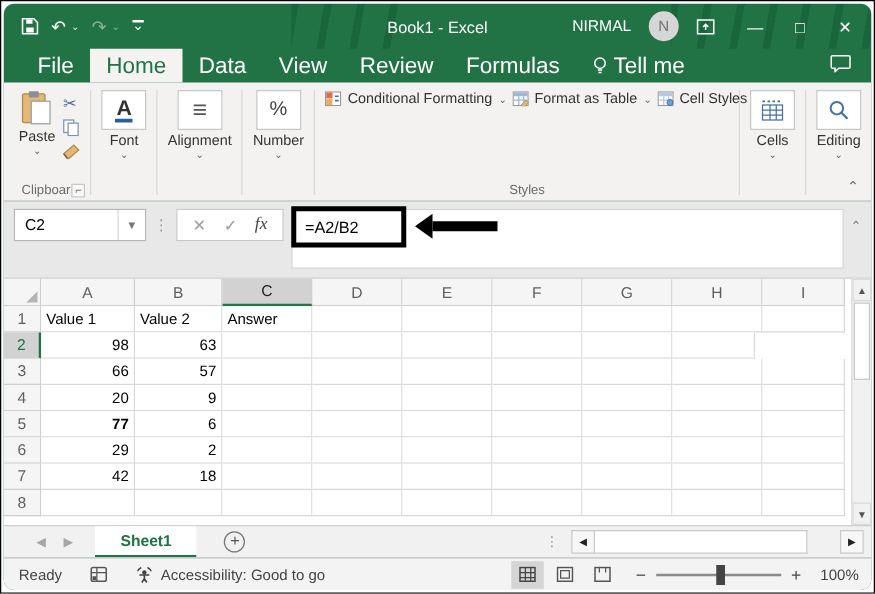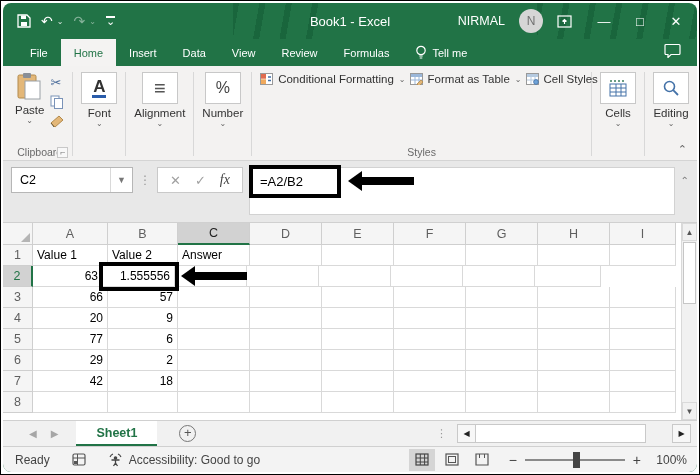--- a/index.html
+++ b/index.html
@@ -18,21 +18,21 @@
   .qat .disabled { opacity: .45; }
   .qat-more { font-size: 11px; border-top: 2px solid #fff; padding-top: 0px; line-height: .6; height: 10px; }
   .title-center { position: absolute; left: 0; right: 0; text-align: center; font-size: 13px; pointer-events: none; }
   .tb-right { margin-left: auto; display: flex; align-items: center; gap: 14px; z-index: 1; }
   .user-name { font-size: 12.5px; }
   .avatar { width: 24px; height: 24px; border-radius: 50%; background: #d6d6d6; color: #707070; font-size: 12px; display: flex; align-items: center; justify-content: center; }
   .winbtn { width: 22px; text-align: center; font-size: 13px; cursor: pointer; }
 
   
   .menubar { height: 27px; display: flex; align-items: stretch; padding: 0 14px; color: #fff; flex: none; position: relative; }
-  .mtab { display: flex; align-items: center; gap: 5px; padding: 0 13px; font-size: 11px; cursor: pointer; }
+  .mtab { display: flex; align-items: center; gap: 5px; padding: 0 13px; font-size: 18px; cursor: pointer; }
   .mtab.active { background: #f4f3f2; color: #217346; }
   .bulb-icn svg { display: block; }
   .comment-icn { margin-left: auto; display: flex; align-items: center; }
 
   
   .ribbon { position: relative; background: #f3f2f1; height: 95px; border-bottom: 1px solid #d4d4d4; display: flex; align-items: stretch; padding: 4px 2px 0 6px; flex: none; color: #333; }
   .rgroup { position: relative; display: flex; flex-direction: column; align-items: center; padding: 2px 6px 15px; }
   .rgroup-label { position: absolute; bottom: 2px; left: 0; right: 0; text-align: center; font-size: 10.5px; color: #6a6a6a; }
   .rdivider { width: 1px; background: #d8d8d8; margin: 2px 2px 4px; }
   .bigbtn { display: flex; flex-direction: column; align-items: center; cursor: pointer; }
@@ -46,21 +46,21 @@
   .align-icn { font-size: 20px; color: #555; line-height: .8; }
   .num-icn { font-size: 16px; color: #444; }
   .styles-col { display: flex; flex-direction: row; justify-content: flex-start; gap: 4px; align-items: flex-start; padding-top: 3px; }
   .style-item { display: flex; align-items: center; gap: 5px; font-size: 11.5px; cursor: pointer; white-space: nowrap; }
   .style-item .chev { margin: 2px 0 0; }
   .launcher { position: absolute; right: 2px; bottom: 2px; font-size: 9px; color: #777; border: 1px solid #c8c8c8; width: 11px; height: 11px; line-height: 9px; text-align: center; cursor: pointer; background: #f8f8f8; }
   .ribbon-collapse { position: absolute; right: 10px; bottom: 4px; font-size: 11px; color: #666; cursor: pointer; }
 
   
   .fbar { background: #e8e8e8; height: 62px; display: flex; align-items: flex-start; padding: 6px 8px 0; gap: 6px; flex: none; border-bottom: 1px solid #d0d0d0; }
-  .namebox { width: 122px; height: 26px; background: #fff; border: 1px solid #b6b6b6; display: flex; align-items: center; font-size: 12.5px; padding-left: 8px; }
+  .namebox { width: 106px; height: 26px; background: #fff; border: 1px solid #b6b6b6; display: flex; align-items: center; font-size: 12.5px; padding-left: 8px; }
   .namebox .dd { margin-left: auto; border-left: 1px solid #d9d9d9; align-self: stretch; display: flex; align-items: center; padding: 0 6px; color: #777; font-size: 9px; cursor: pointer; }
   .vdots { color: #999; font-size: 12px; margin-top: 6px; }
   .fxbox { height: 26px; background: #fff; border: 1px solid #c9c9c9; display: flex; align-items: center; gap: 14px; padding: 0 12px; }
   .fxbox .x { color: #a0a0a0; font-size: 13px; cursor: pointer; }
   .fxbox .ok { color: #a0a0a0; font-size: 13px; cursor: pointer; }
   .fxbox .fx { font-family: "Liberation Serif", serif; font-style: italic; font-size: 14px; color: #444; cursor: pointer; }
   .finput { position: relative; flex: 1; height: 48px; background: #fff; border: 1px solid #d2d2d2; font-size: 13px; }
   .finput .ftext { position: absolute; left: 10px; top: 6px; }
   .fexpand { color: #777; font-size: 10px; margin-top: 8px; }
 
@@ -150,21 +150,20 @@
         </span>
         <span class="winbtn">—</span>
         <span class="winbtn">□</span>
         <span class="winbtn">✕</span>
       </div>
     </div>
 
     <div class="menubar">
       <span class="mtab">File</span>
         <span class="mtab active">Home</span>
-        <span class="mtab">Insert</span>
         <span class="mtab">Data</span>
         <span class="mtab">View</span>
         <span class="mtab">Review</span>
         <span class="mtab">Formulas</span>
         <span class="mtab"><span class="bulb-icn">
             <svg width="12" height="15" viewBox="0 0 12 15">
               <circle cx="6" cy="5.5" r="4.2" fill="none" stroke="#fff" stroke-width="1.2"></circle>
               <path d="M4.3 11h3.4M4.7 13h2.6" stroke="#fff" stroke-width="1.2"></path>
             </svg>
           </span>Tell me</span>
@@ -355,25 +354,22 @@
             <div class="gc" style="width: 72px;">Answer</div>
             <div class="gc" style="width: 72px;"></div>
             <div class="gc" style="width: 72px;"></div>
             <div class="gc" style="width: 72px;"></div>
             <div class="gc" style="width: 72px;"></div>
             <div class="gc" style="width: 72px;"></div>
             <div class="gc" style="width: 66px;"></div>
           </div>
           <div class="grow">
             <div class="gc head rowhead selrow" style="width: 30px;">2</div>
+            <div class="gc num" style="width: 75px;">98</div>
             <div class="gc num" style="width: 70px;">63</div>
-            <div class="gc num" style="width: 72px;">1.555556<span class="ann-box" style="inset: -4px -5px -5px -4px;"></span><span class="ann-arrow" style="left: calc(100% + 7px); top: 50%; transform: translateY(-50%);">
-                <span class="tri"></span>
-                <span class="tail"></span>
-              </span></div>
             <div class="gc" style="width: 72px;"></div>
             <div class="gc" style="width: 72px;"></div>
             <div class="gc" style="width: 72px;"></div>
             <div class="gc" style="width: 72px;"></div>
             <div class="gc" style="width: 72px;"></div>
             <div class="gc" style="width: 66px;"></div>
           </div>
           <div class="grow">
             <div class="gc head rowhead" style="width: 30px;">3</div>
             <div class="gc num" style="width: 75px;">66</div>
@@ -393,21 +389,21 @@
             <div class="gc" style="width: 72px;"></div>
             <div class="gc" style="width: 72px;"></div>
             <div class="gc" style="width: 72px;"></div>
             <div class="gc" style="width: 72px;"></div>
             <div class="gc" style="width: 72px;"></div>
             <div class="gc" style="width: 72px;"></div>
             <div class="gc" style="width: 66px;"></div>
           </div>
           <div class="grow">
             <div class="gc head rowhead" style="width: 30px;">5</div>
-            <div class="gc num" style="width: 75px;">77</div>
+            <div class="gc num" style="width: 75px; font-weight: bold;">77</div>
             <div class="gc num" style="width: 70px;">6</div>
             <div class="gc" style="width: 72px;"></div>
             <div class="gc" style="width: 72px;"></div>
             <div class="gc" style="width: 72px;"></div>
             <div class="gc" style="width: 72px;"></div>
             <div class="gc" style="width: 72px;"></div>
             <div class="gc" style="width: 72px;"></div>
             <div class="gc" style="width: 66px;"></div>
           </div>
           <div class="grow">

